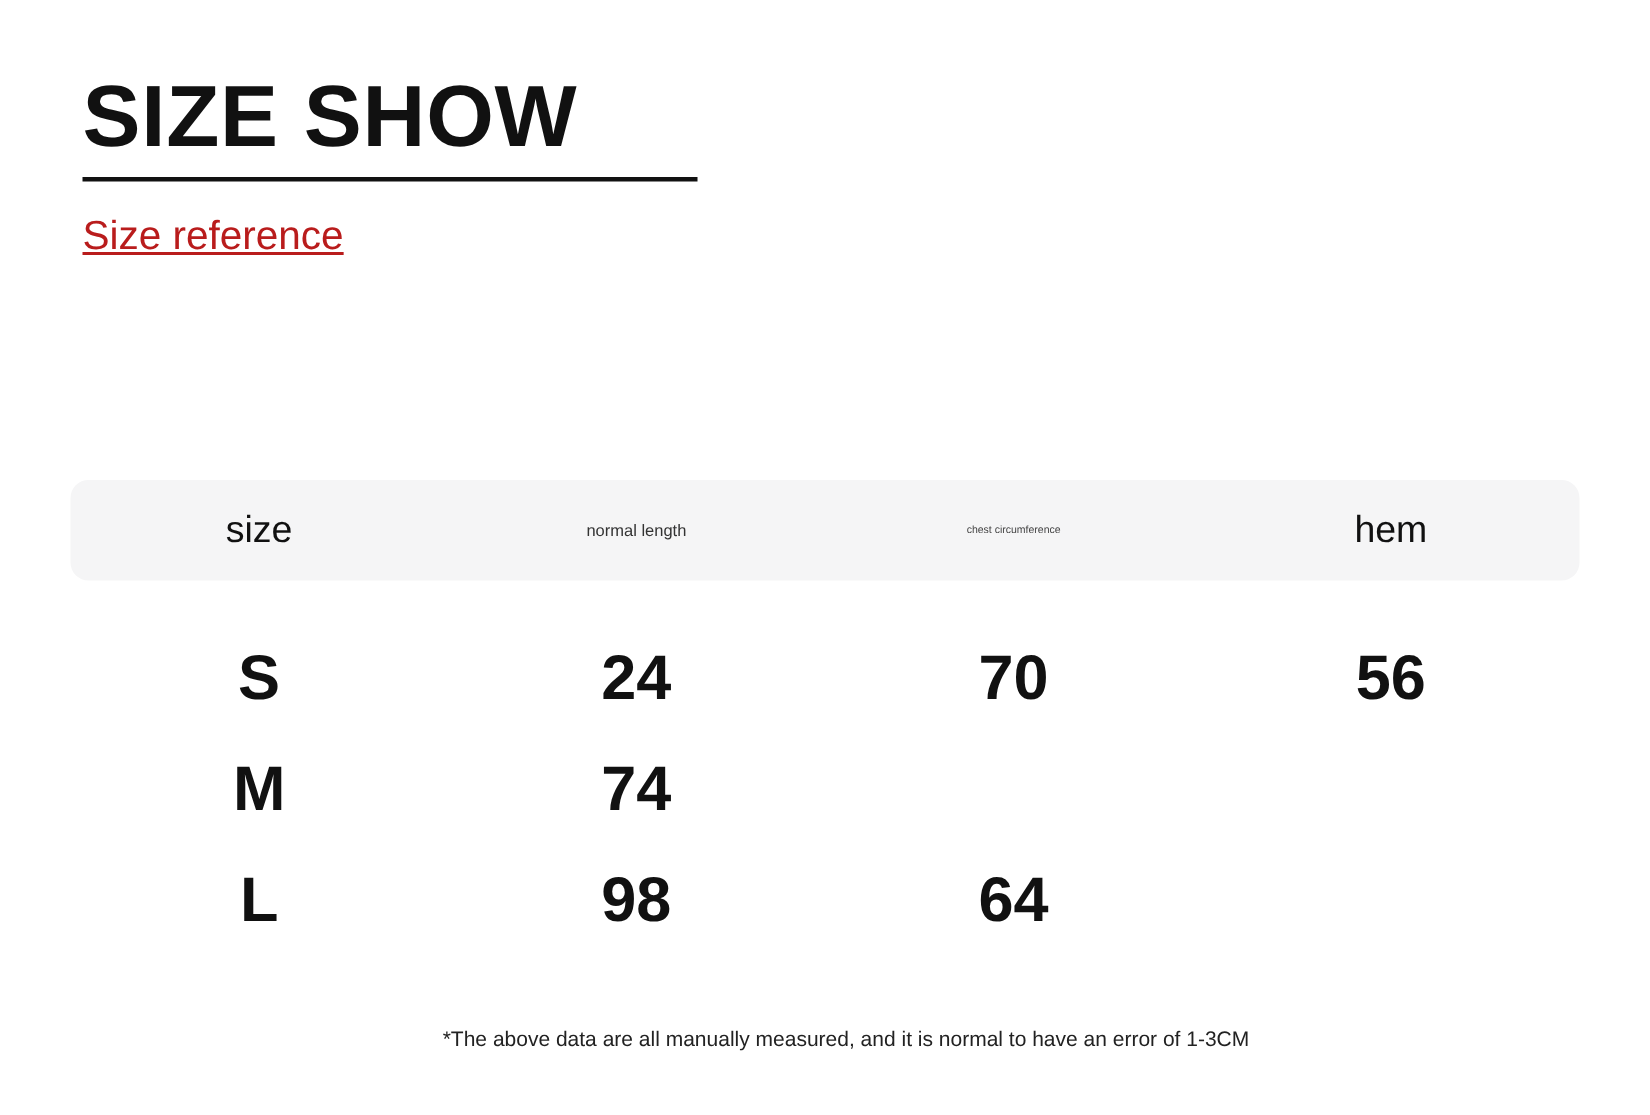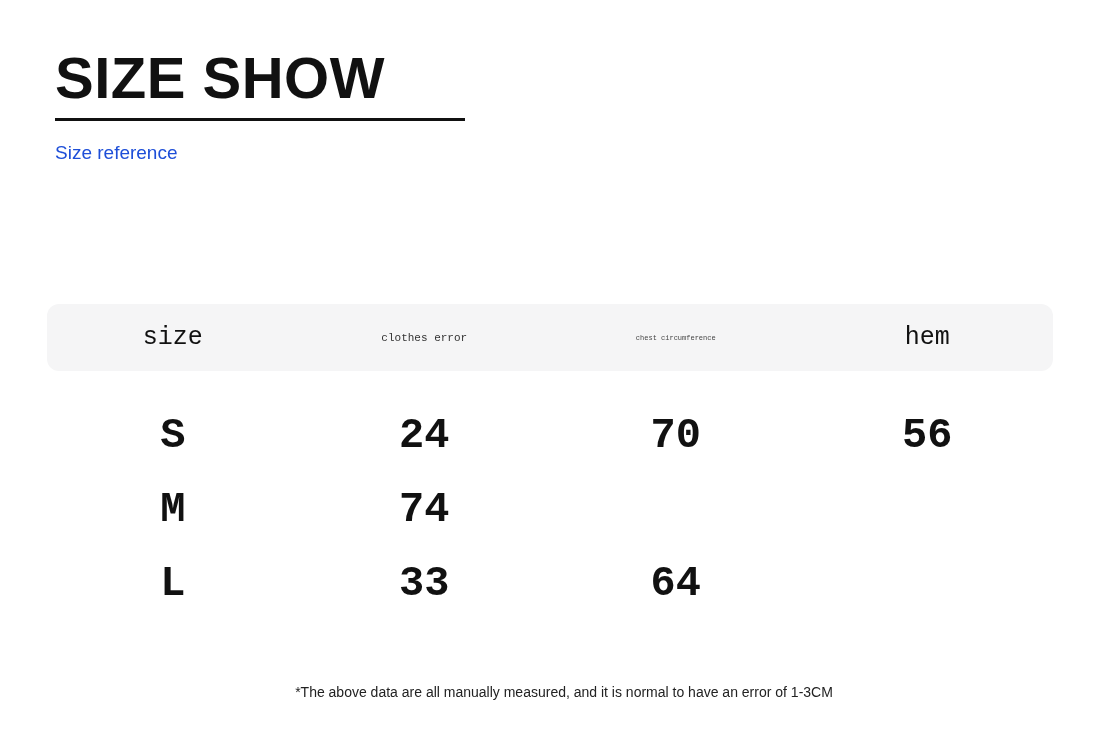--- a/index.html
+++ b/index.html
@@ -32,30 +32,30 @@
     left: 55px;
     top: 118px;
     width: 410px;
     height: 3px;
     background: #111111;
   }
   .subtitle {
     position: absolute;
     left: 55px;
     top: 142px;
-    font-size: 19px;
+    font-size: 27px;
     font-weight: 400;
-    color: #1d4ed8;
+    color: #b91c1c;
+    text-decoration: underline;
   }
   .size-table {
     position: absolute;
     left: 47px;
-    top: 304px;
+    top: 320px;
     width: 1006px;
-    font-family: Liberation Mono, monospace;
   }
   .table-header {
     display: flex;
     width: 100%;
     height: 67px;
     background: #f5f5f6;
     border-radius: 12px;
     align-items: center;
   }
   .table-header .cell,
@@ -97,42 +97,42 @@
 <div class="page">
 
   <h1 class="title">SIZE SHOW</h1>
   <div class="title-underline"></div>
   <div class="subtitle">Size reference</div>
 
   <div class="size-table">
 
     <div class="table-header">
       <div class="cell hdr-lg">size</div>
-      <div class="cell hdr-sm">clothes error</div>
+      <div class="cell hdr-sm">normal length</div>
       <div class="cell hdr-xs">chest circumference</div>
       <div class="cell hdr-lg">hem</div>
     </div>
 
     <div class="table-body">
 
       <div class="table-row">
         <div class="cell">S</div>
         <div class="cell">24</div>
         <div class="cell">70</div>
         <div class="cell">56</div>
       </div>
 
       <div class="table-row">
         <div class="cell">M</div>
         <div class="cell">74</div>
       </div>
 
       <div class="table-row">
         <div class="cell">L</div>
-        <div class="cell">33</div>
+        <div class="cell">98</div>
         <div class="cell">64</div>
       </div>
 
     </div>
   </div>
 
   <div class="footnote">*The above data are all manually measured, and it is normal to have an error of 1-3CM</div>
 
 </div>
 

